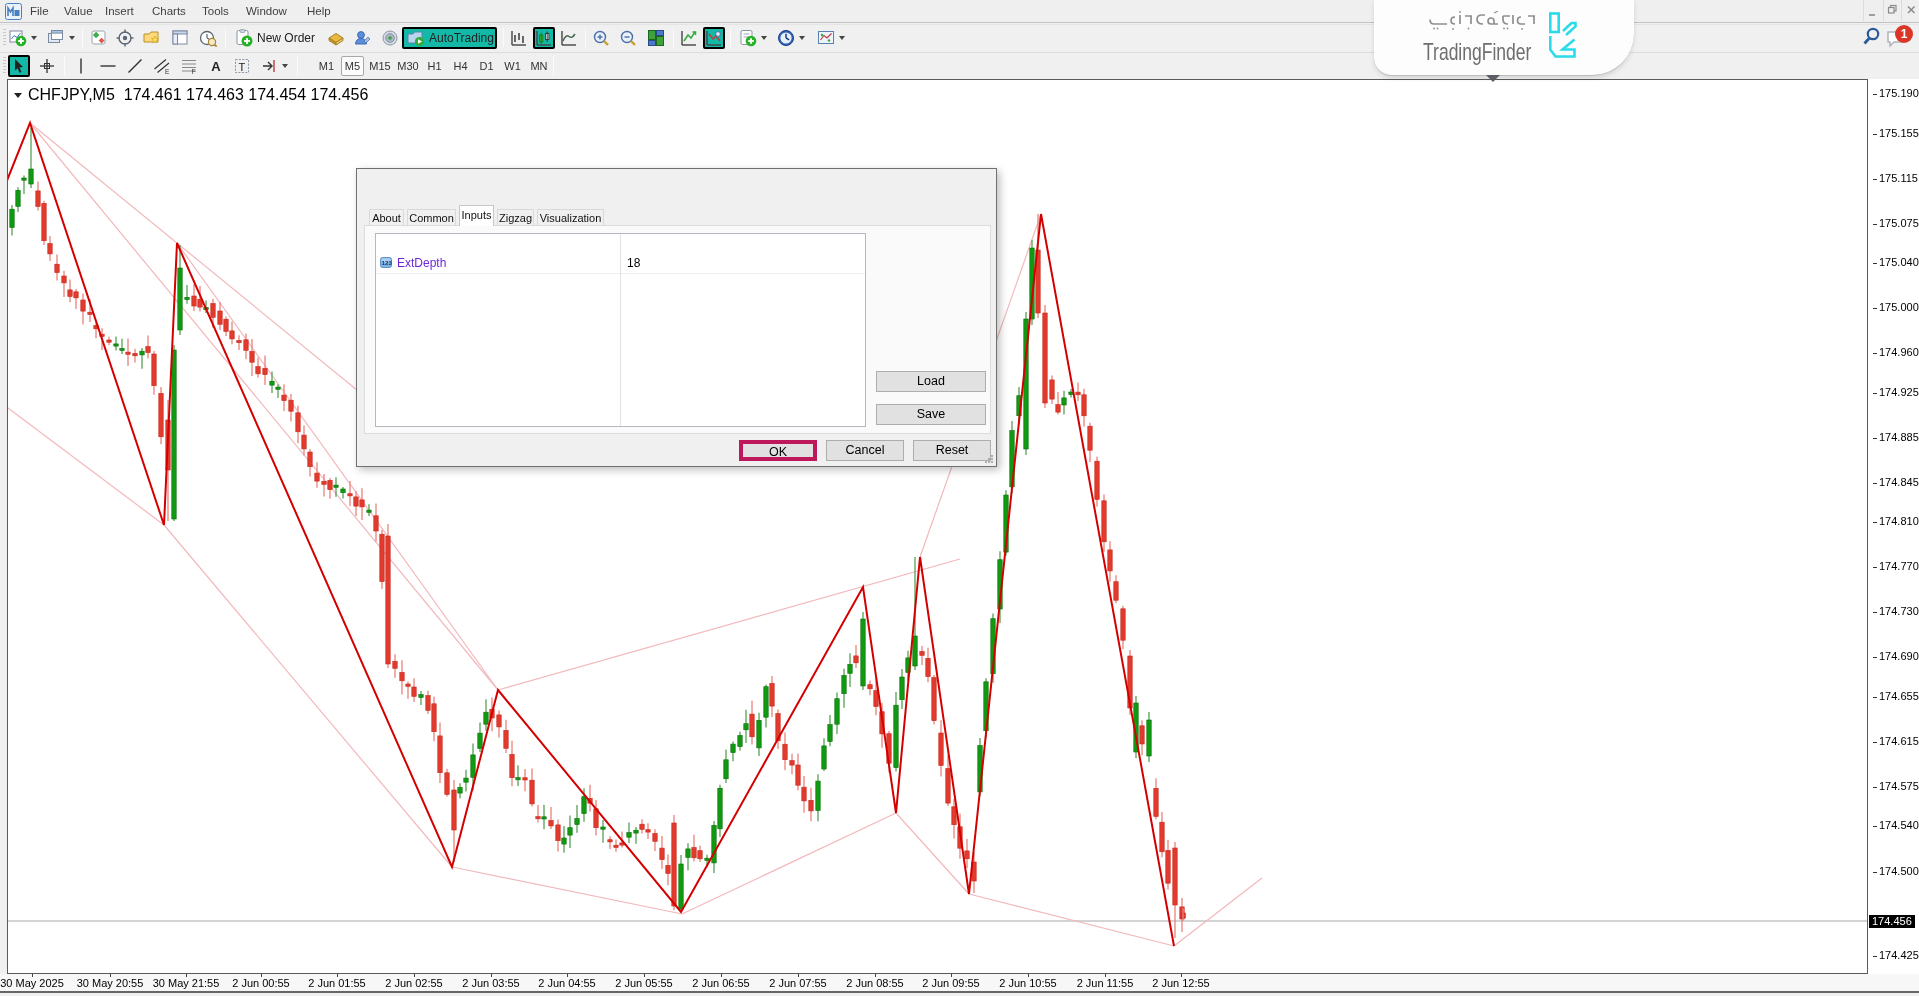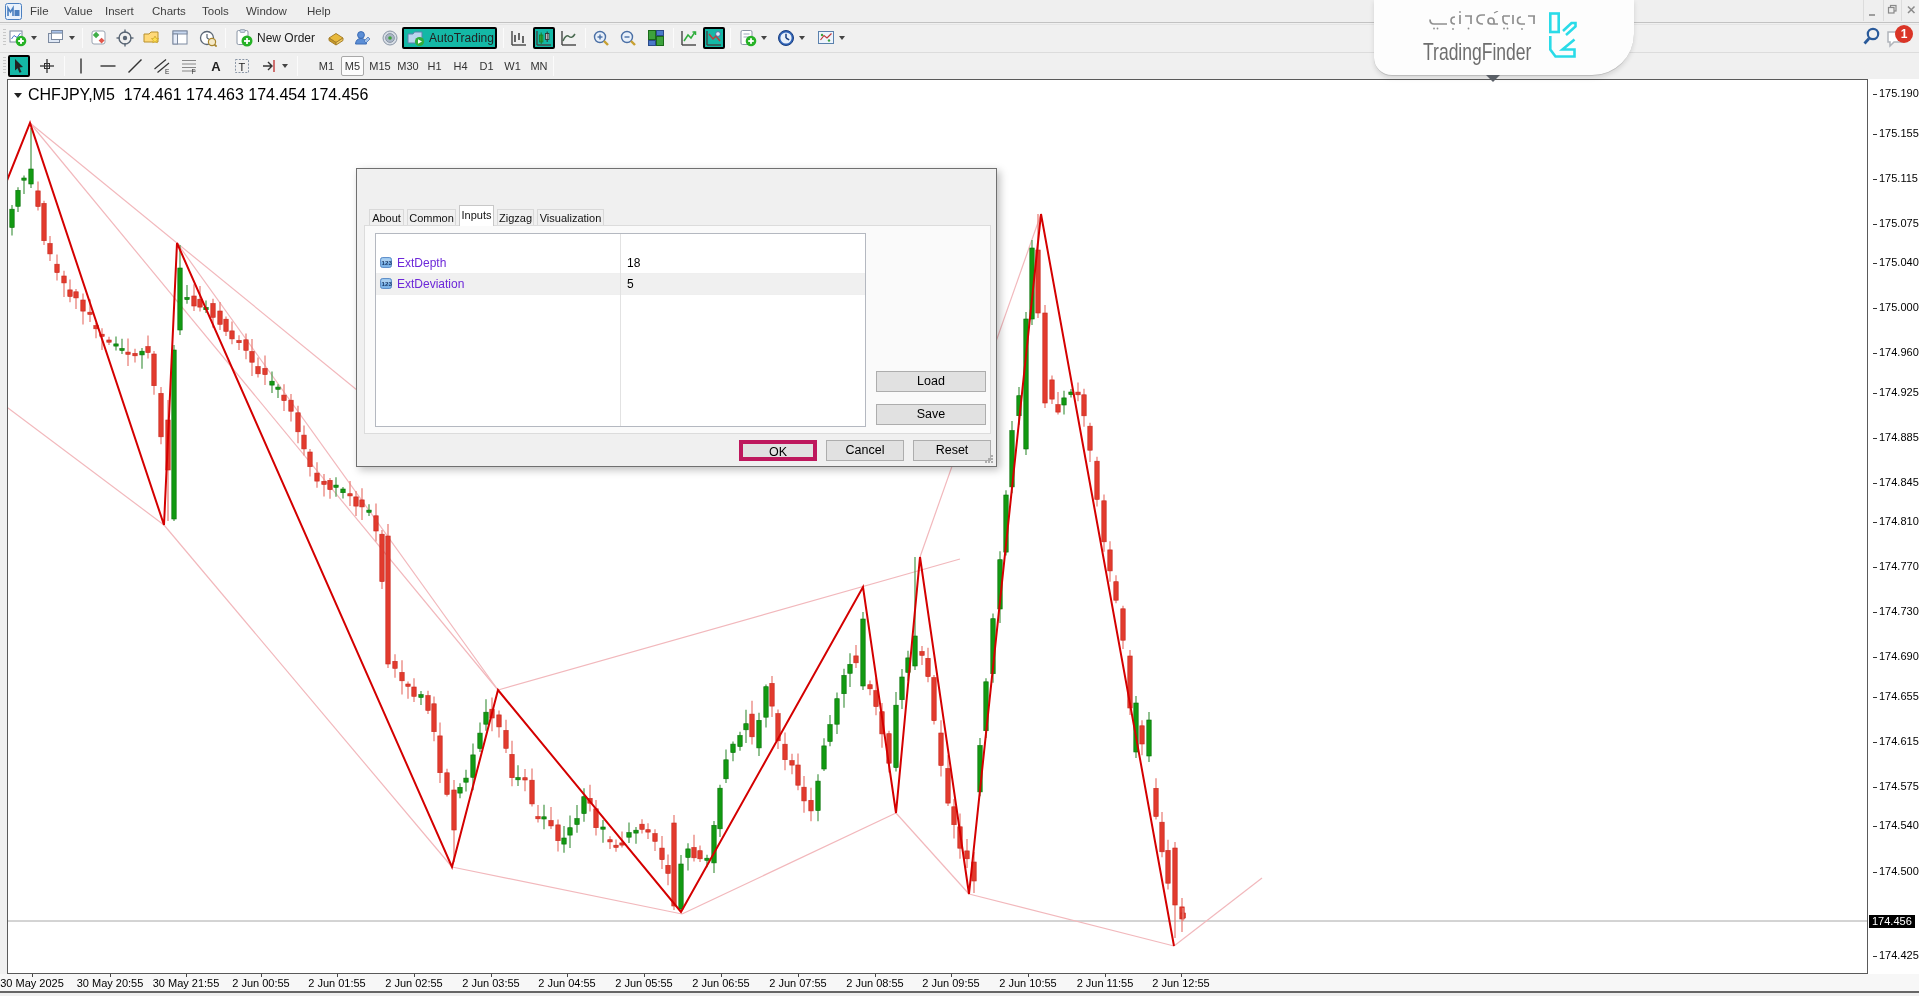--- a/index.html
+++ b/index.html
@@ -870,29 +870,20 @@
     <div class="grid">
       <div class="grow" style="top:19px">
           <span class="gi"><svg width="13" height="13" viewBox="0 0 13 13">
               <rect x="0.5" y="1.5" width="11" height="10" rx="2" fill="#7db4e8" stroke="#4a7fc0" stroke-width="0.8"></rect>
               <rect x="1.3" y="2.2" width="9.4" height="4" rx="1.5" fill="#a8cef0"></rect>
               <text x="1.6" y="9.4" font-size="6.2" font-weight="bold" fill="#1a3a6a" font-family="Liberation Sans">123</text>
             </svg></span>
           <span class="gn">ExtDepth</span>
           <span class="gv">18</span>
         </div>
-      <div class="grow hl" style="top:40px">
-          <span class="gi"><svg width="13" height="13" viewBox="0 0 13 13">
-              <rect x="0.5" y="1.5" width="11" height="10" rx="2" fill="#7db4e8" stroke="#4a7fc0" stroke-width="0.8"></rect>
-              <rect x="1.3" y="2.2" width="9.4" height="4" rx="1.5" fill="#a8cef0"></rect>
-              <text x="1.6" y="9.4" font-size="6.2" font-weight="bold" fill="#1a3a6a" font-family="Liberation Sans">123</text>
-            </svg></span>
-          <span class="gn">ExtDeviation</span>
-          <span class="gv">5</span>
-        </div>
       <div class="gvl"></div>
     </div>
     <div class="btn" style="left:511px;top:145px">Load</div>
     <div class="btn" style="left:511px;top:178px">Save</div>
   </div>
   <div class="dlg-foot">
     <div class="btn ok" style="left:382px">OK</div>
     <div class="btn" style="left:469px;width:78px">Cancel</div>
     <div class="btn" style="left:556px;width:78px">Reset</div>
     <svg class="grip" width="10" height="10">

